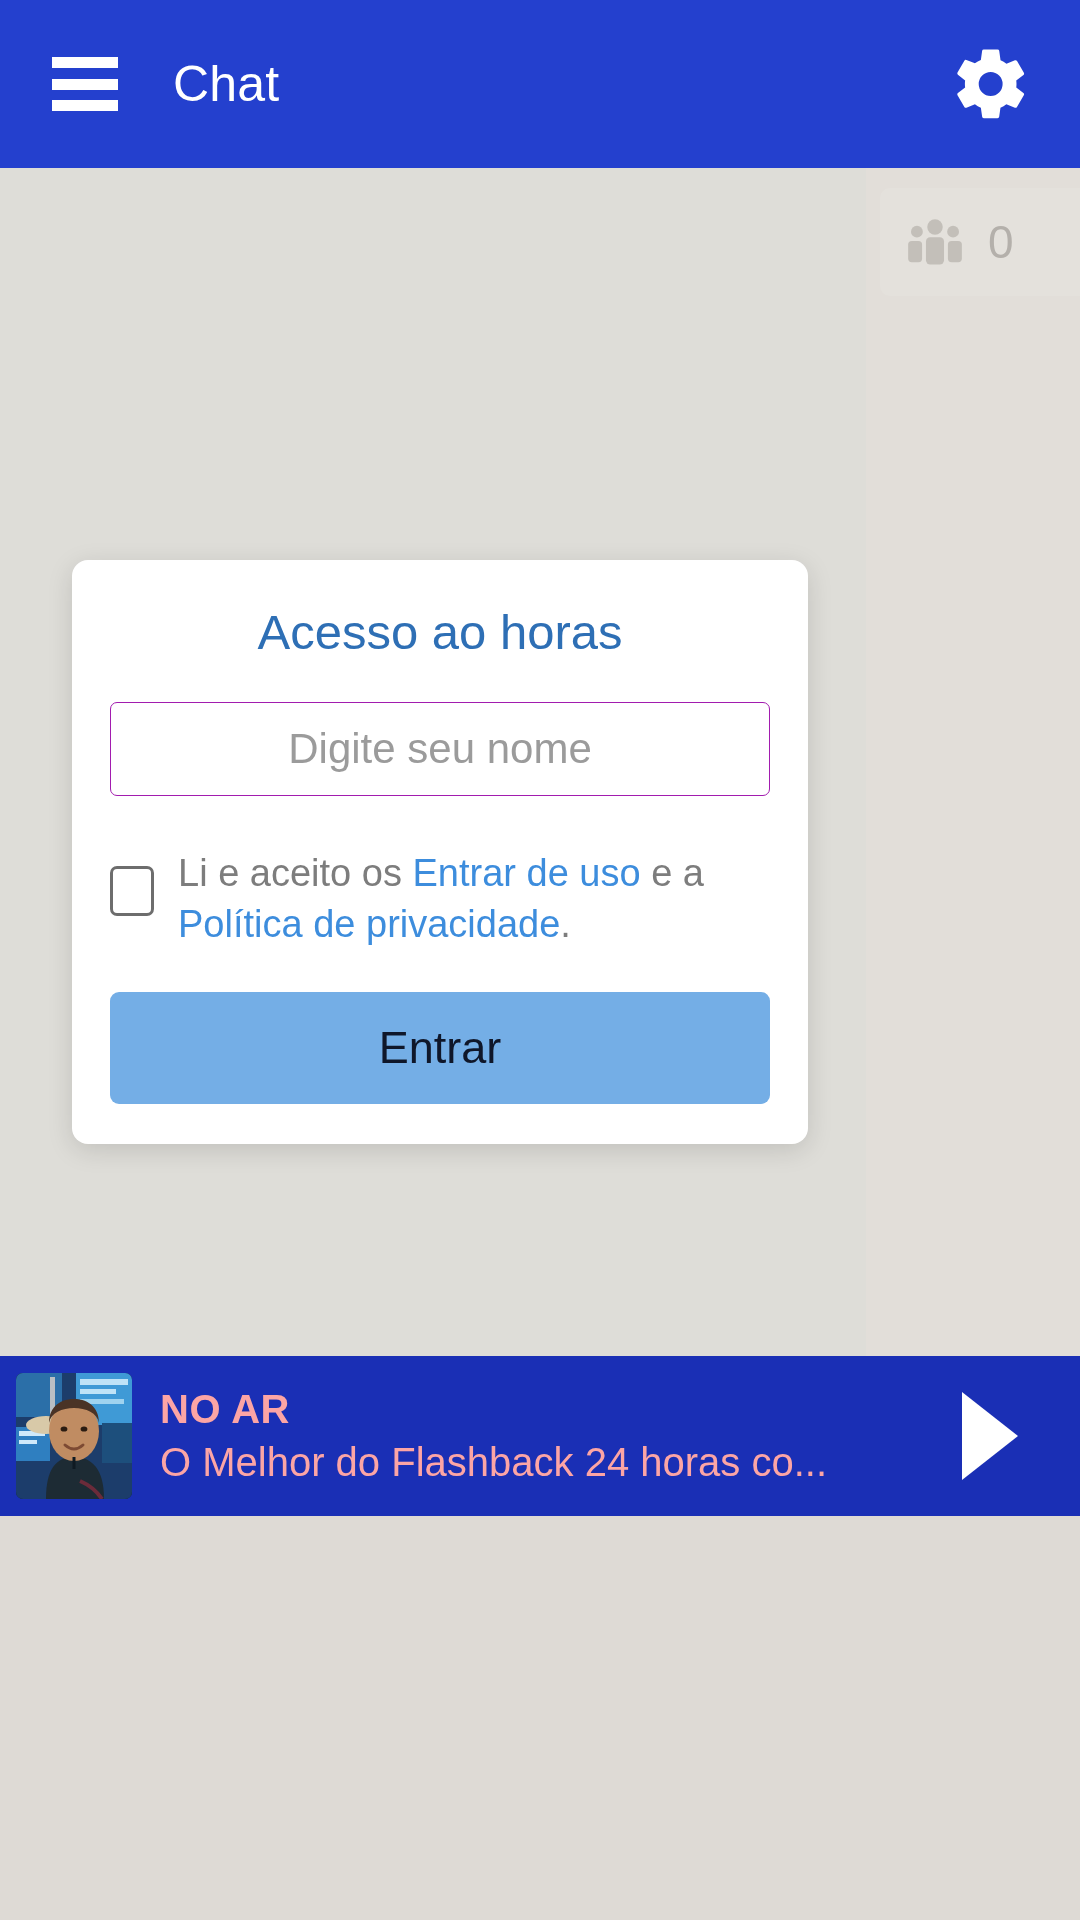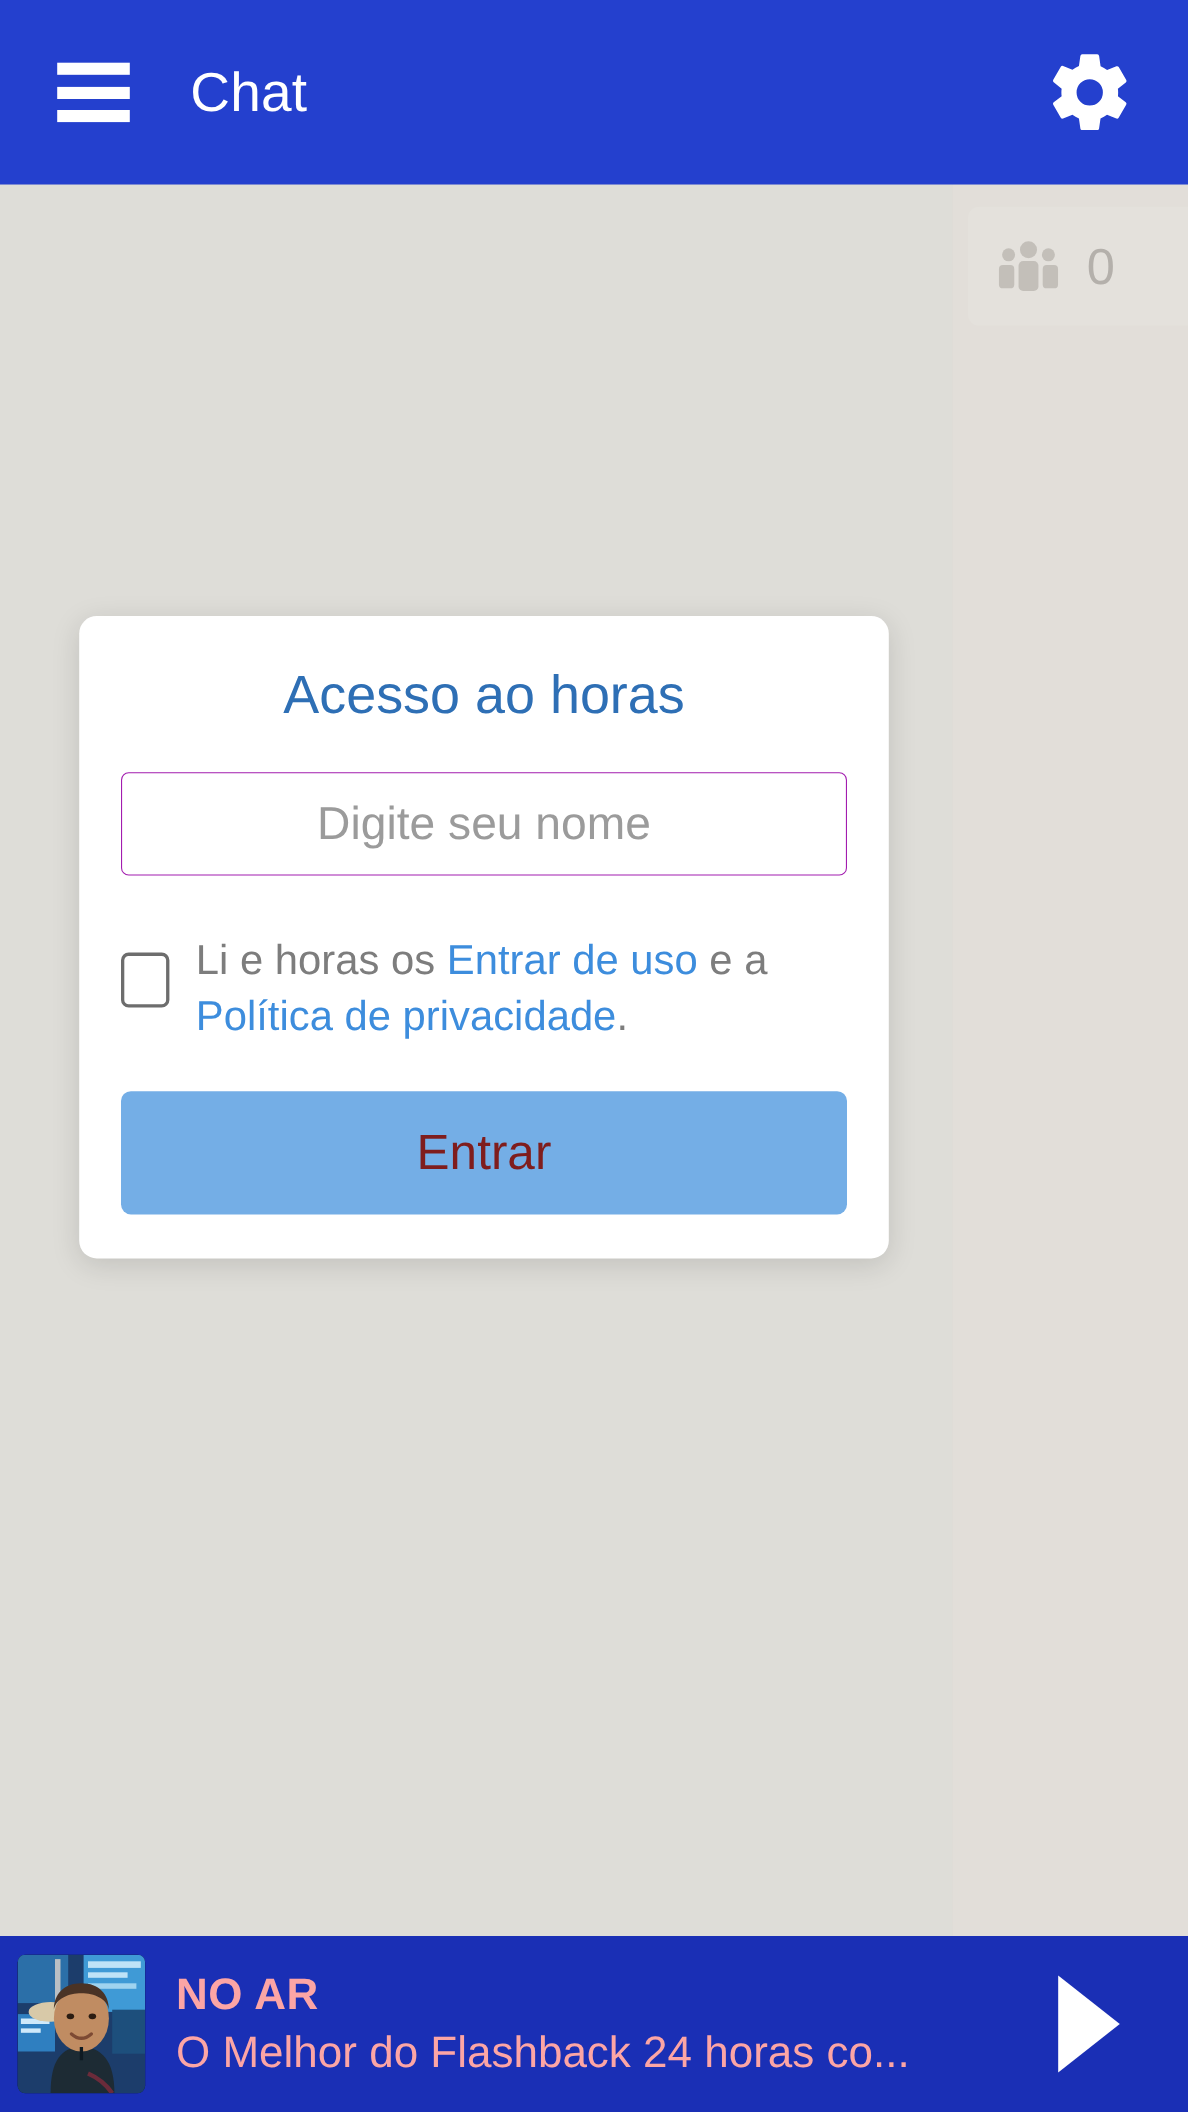--- a/index.html
+++ b/index.html
@@ -2,21 +2,21 @@
 <html><head>
 <meta charset="utf-8">
 <style>
   * { box-sizing: border-box; margin: 0; padding: 0; }
   html, body {
     width: 1080px; height: 1920px;
     font-family: "Liberation Sans", sans-serif;
     background: #dedad5;
     overflow: hidden;
   }
-  .screen { position: relative; width: 1080px; height: 1920px; overflow: hidden; }
+  .screen { position: relative; width: 1080px; height: 1516px; overflow: hidden; }
 
   
   .header {
     position: absolute; top: 0; left: 0;
     width: 1080px; height: 168px;
     background: #2440ce;
     display: flex; align-items: center;
   }
   .hamburger {
     width: 66px; height: 54px;
@@ -148,21 +148,21 @@
   .terms-text a { color: #3d8ddd; text-decoration: none; }
 
   .entrar-btn {
     display: block;
     width: 100%;
     height: 112px;
     margin-top: 42px;
     background: #74aee6;
     border: none;
     border-radius: 9px;
-    color: #7f1d1d;
+    color: #0f172a;
     font-size: 45px;
     font-family: "Liberation Sans", sans-serif;
     cursor: pointer;
   }
 
   
   .player {
     position: absolute; left: 0; bottom: 0;
     width: 1080px; height: 160px;
     background: #1a2fb5;
@@ -245,21 +245,21 @@
   </div>
 
   <div class="modal">
     <div class="modal-title">Acesso ao horas</div>
 
     <input class="name-input" type="text" placeholder="Digite seu nome" style="">
 
     <div class="terms-row">
       <div class="checkbox"></div>
       <div class="terms-text">
-        <span>Li e horas os </span><a href="#">Entrar de uso</a><span> e a </span><a href="#">Política de privacidade</a><span>.</span>
+        <span>Li e aceito os </span><a href="#">Entrar de uso</a><span> e a </span><a href="#">Política de privacidade</a><span>.</span>
       </div>
     </div>
 
     <button class="entrar-btn">Entrar</button>
   </div>
 
   <div class="player">
     <div class="thumb">
       <svg viewBox="0 0 116 126" preserveAspectRatio="none" aria-hidden="true">
         <rect width="116" height="126" fill="#1c3d6b"></rect>

